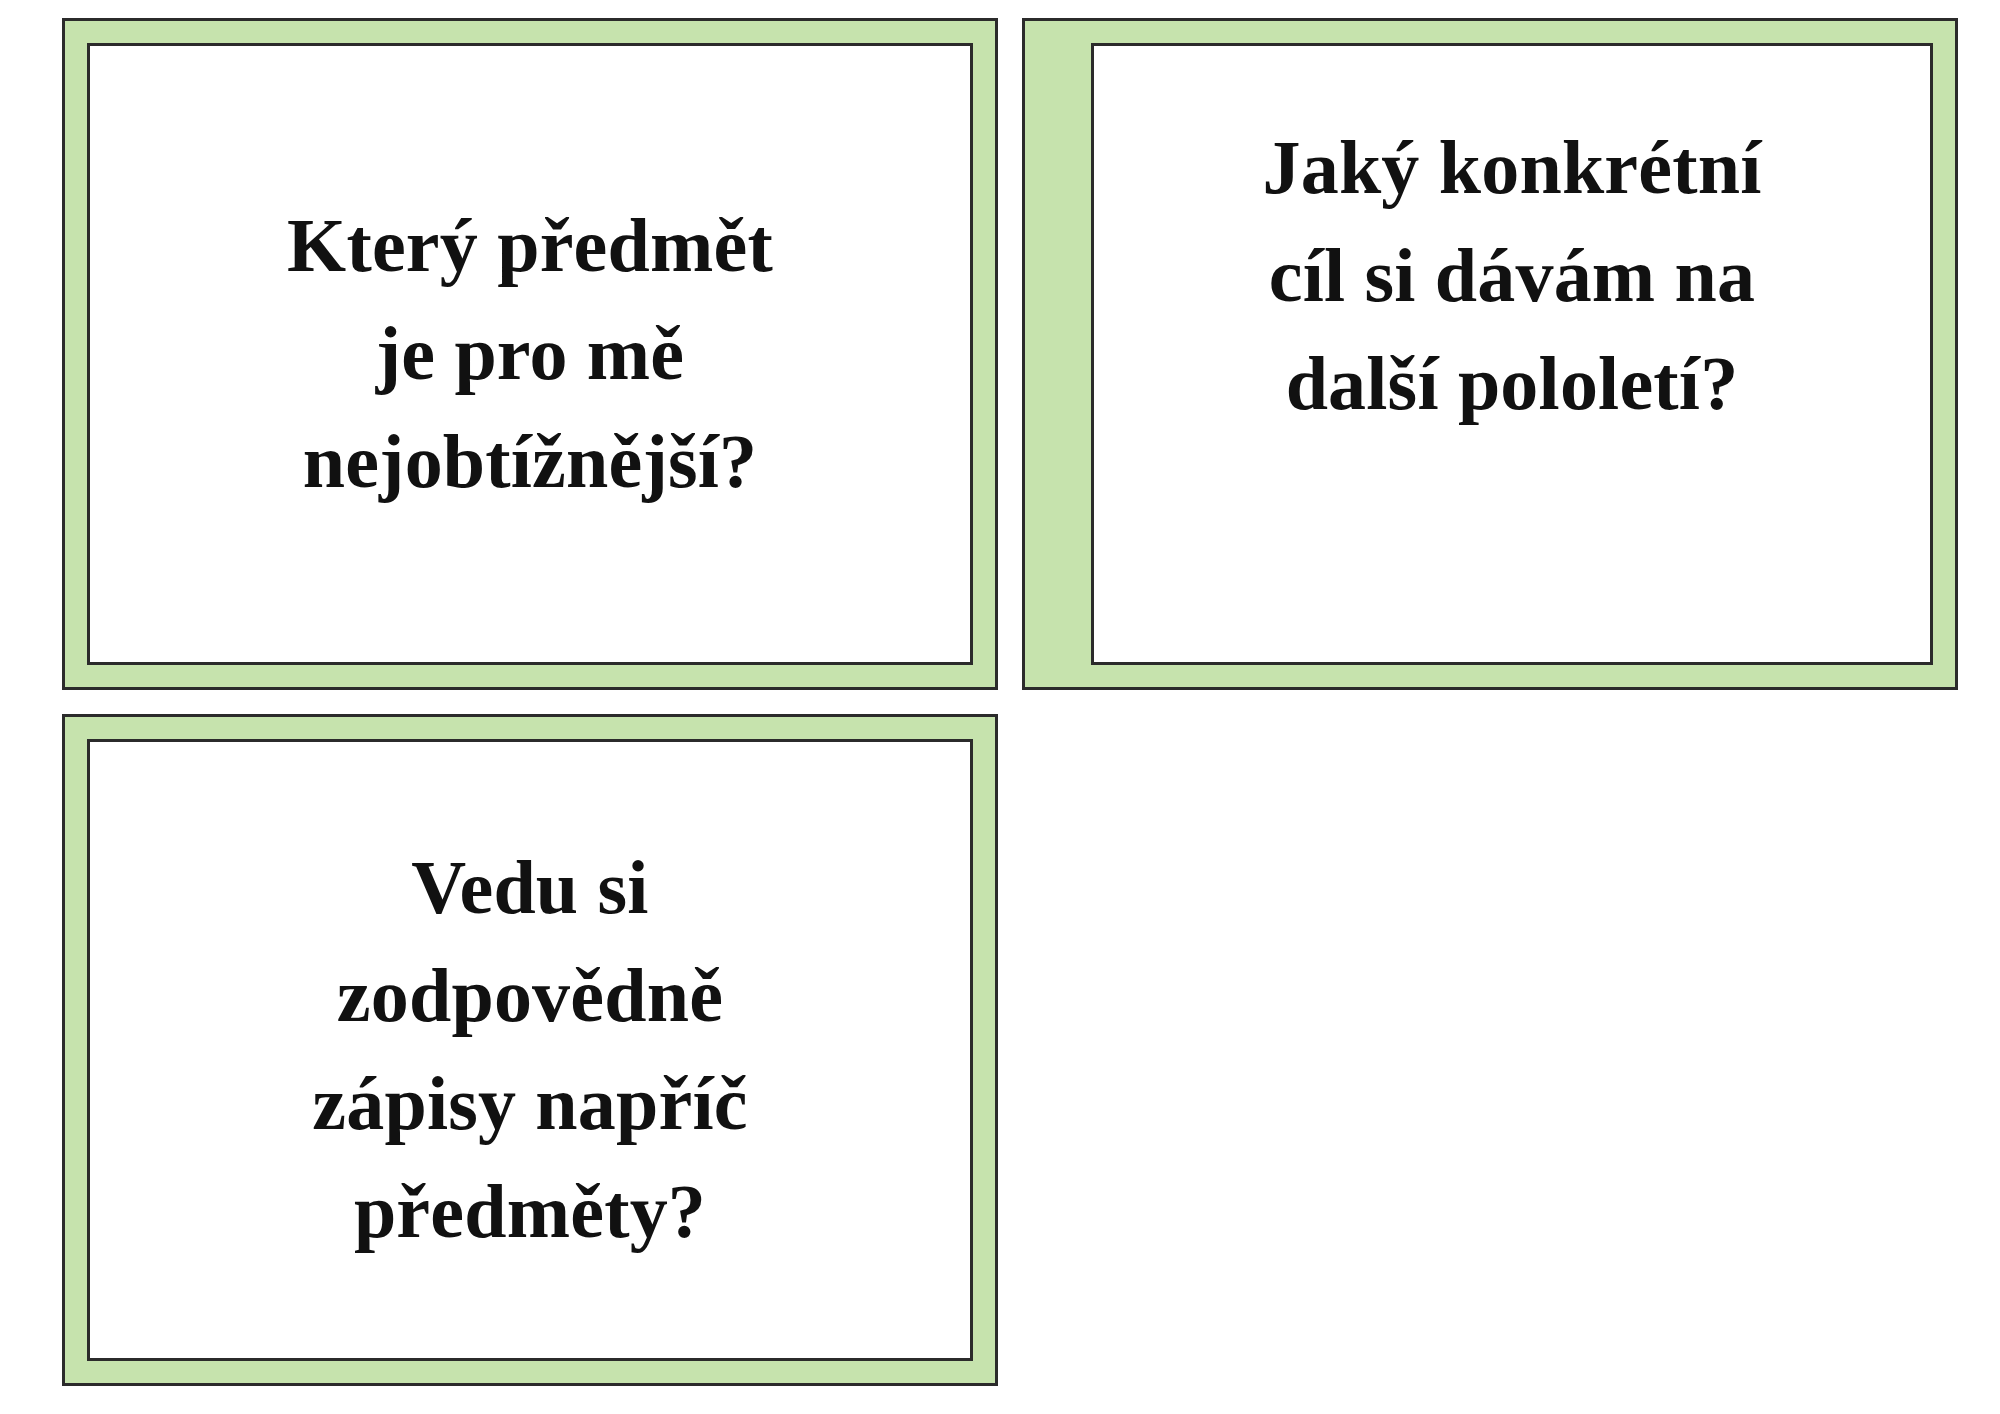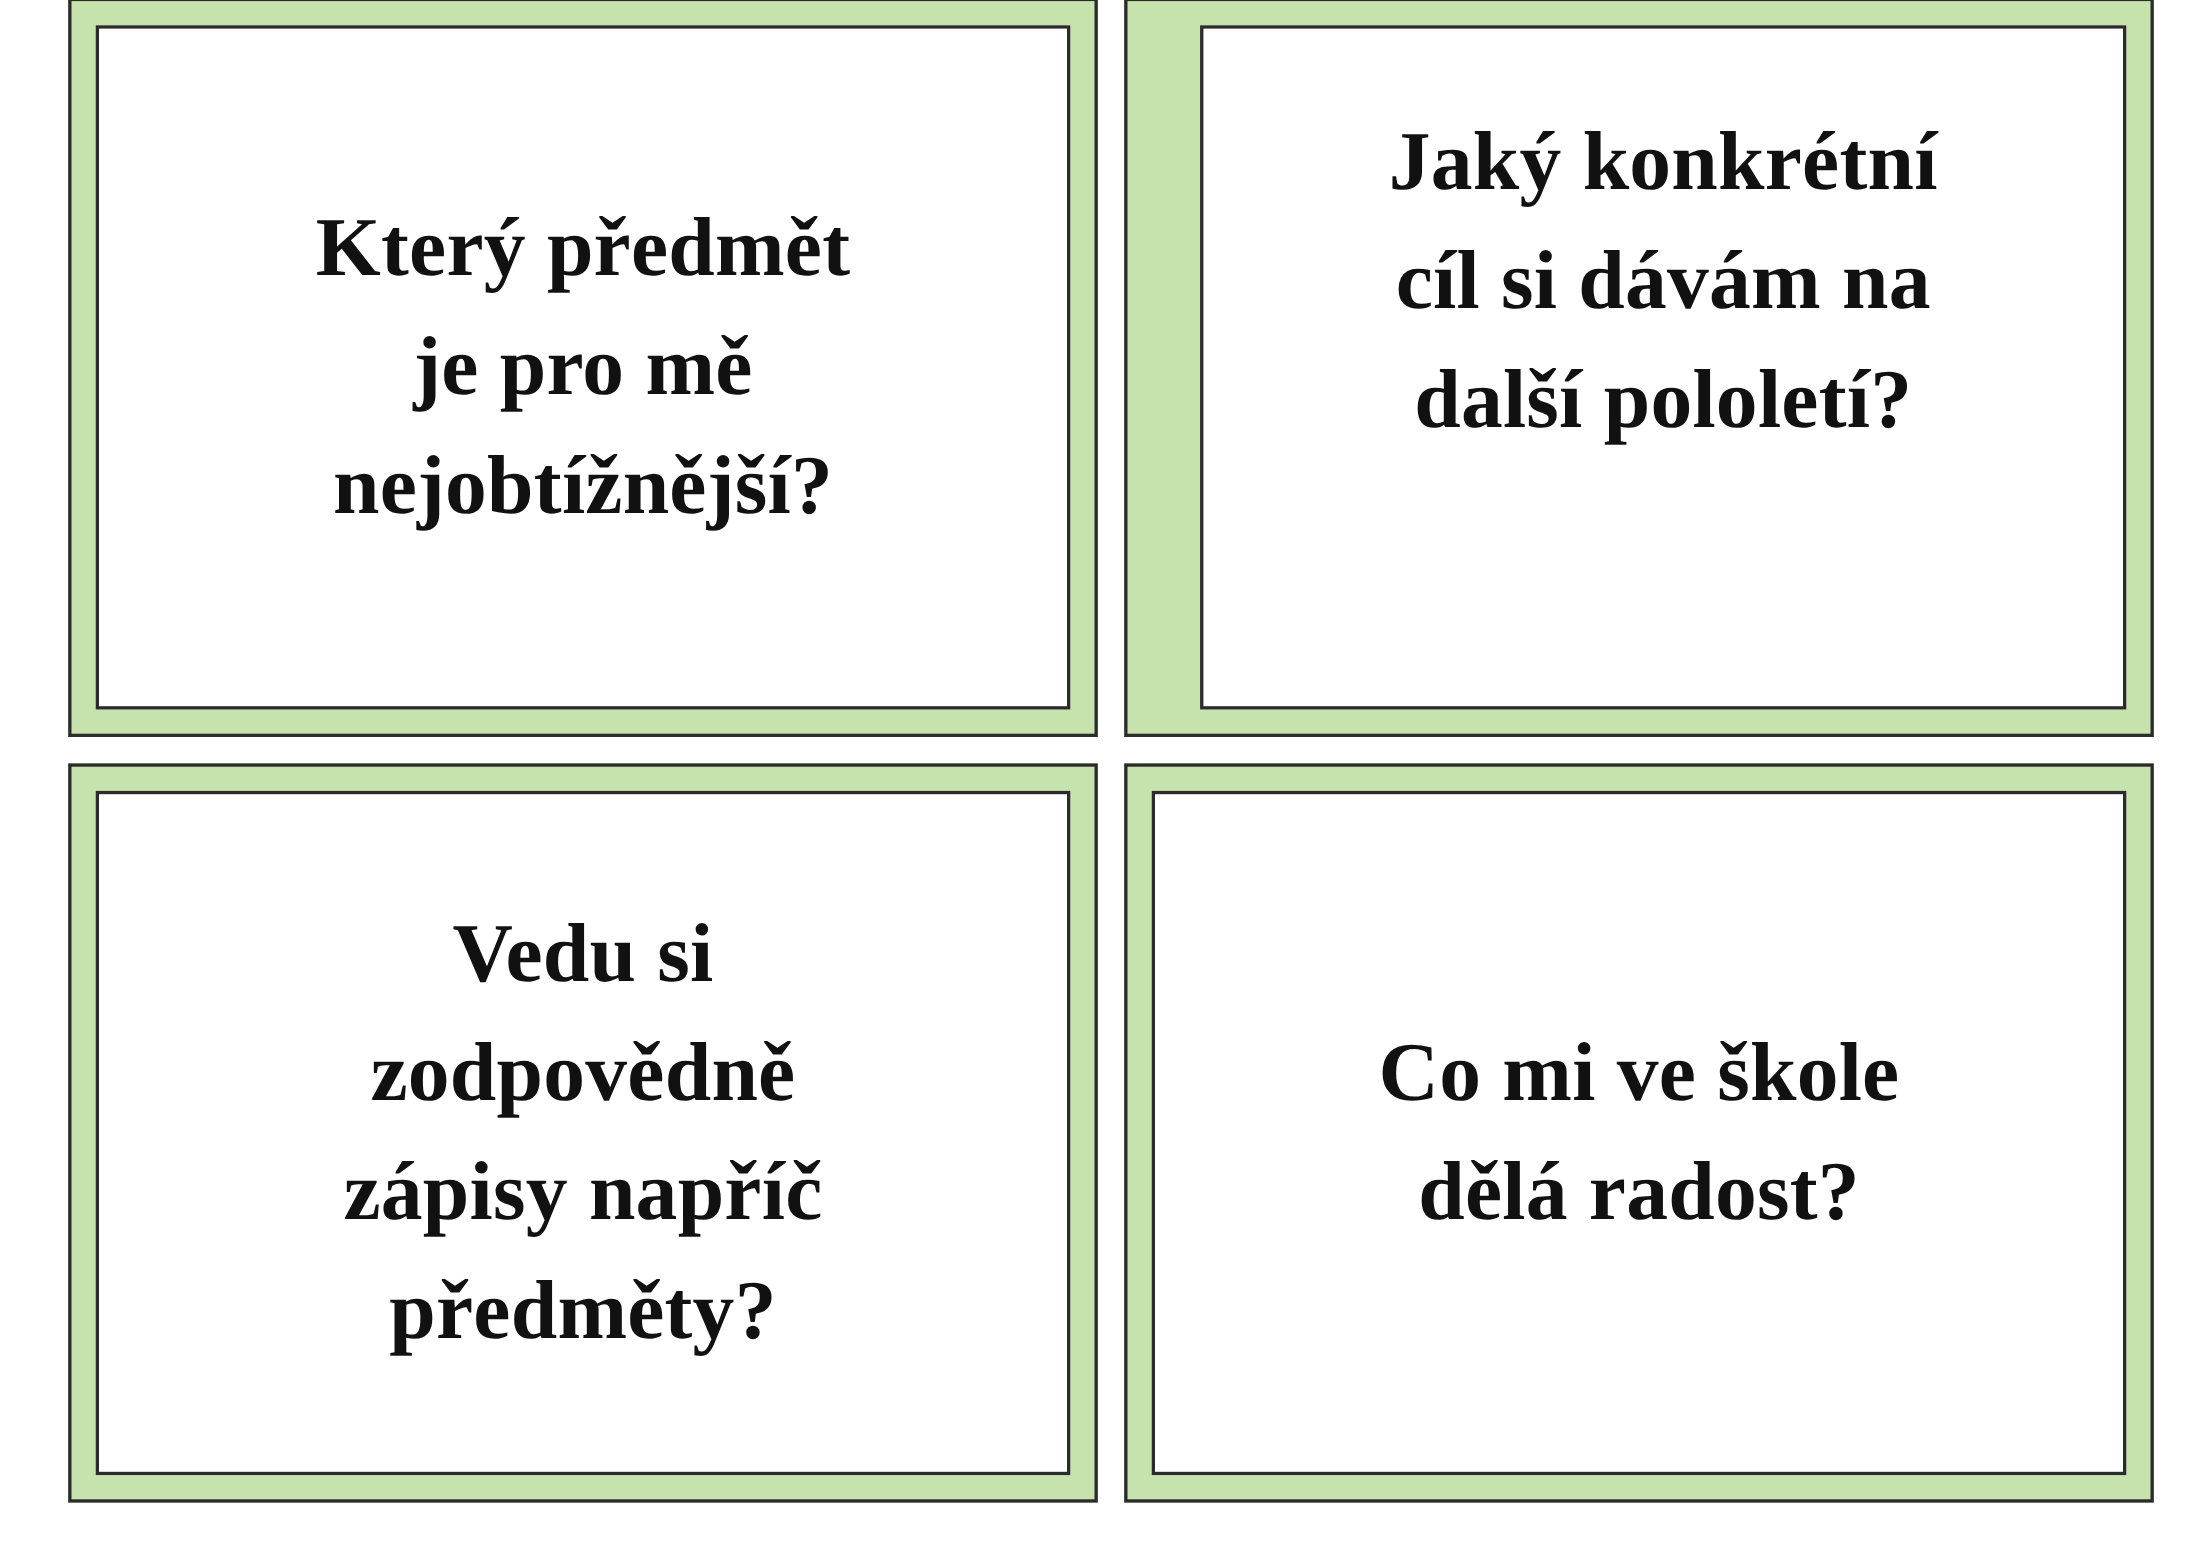--- a/index.html
+++ b/index.html
@@ -14,21 +14,21 @@
     overflow: hidden;
   }
 
   .sheet {
     width: 1750px;
     height: 1414px;
     box-sizing: border-box;
     padding: 38px 56px 48px 62px;
     display: flex;
     flex-direction: column;
-    justify-content: flex-end;
+    justify-content: center;
     background: #ffffff;
   }
 
   .card-grid {
     display: grid;
     grid-template-columns: 936px 936px;
     grid-template-rows: 672px 672px;
     column-gap: 24px;
     row-gap: 24px;
     justify-content: start;
@@ -97,21 +97,15 @@
 
     <div class="card align-center">
       <div class="card-inner">
         <div class="card-text">Vedu si
 zodpovědně
 zápisy napříč
 předměty?</div>
       </div>
     </div>
 
-    <div class="card align-lower">
-      <div class="card-inner">
-        <div class="card-text">Co mi ve škole
-dělá radost?</div>
-      </div>
-    </div>
 
   </div>
 </div>
 
 </body></html>

